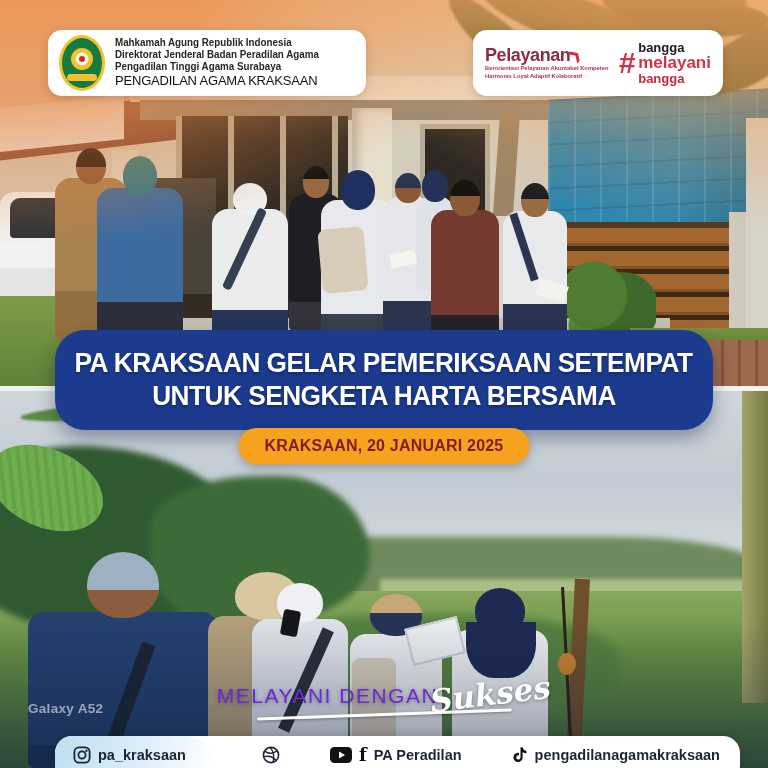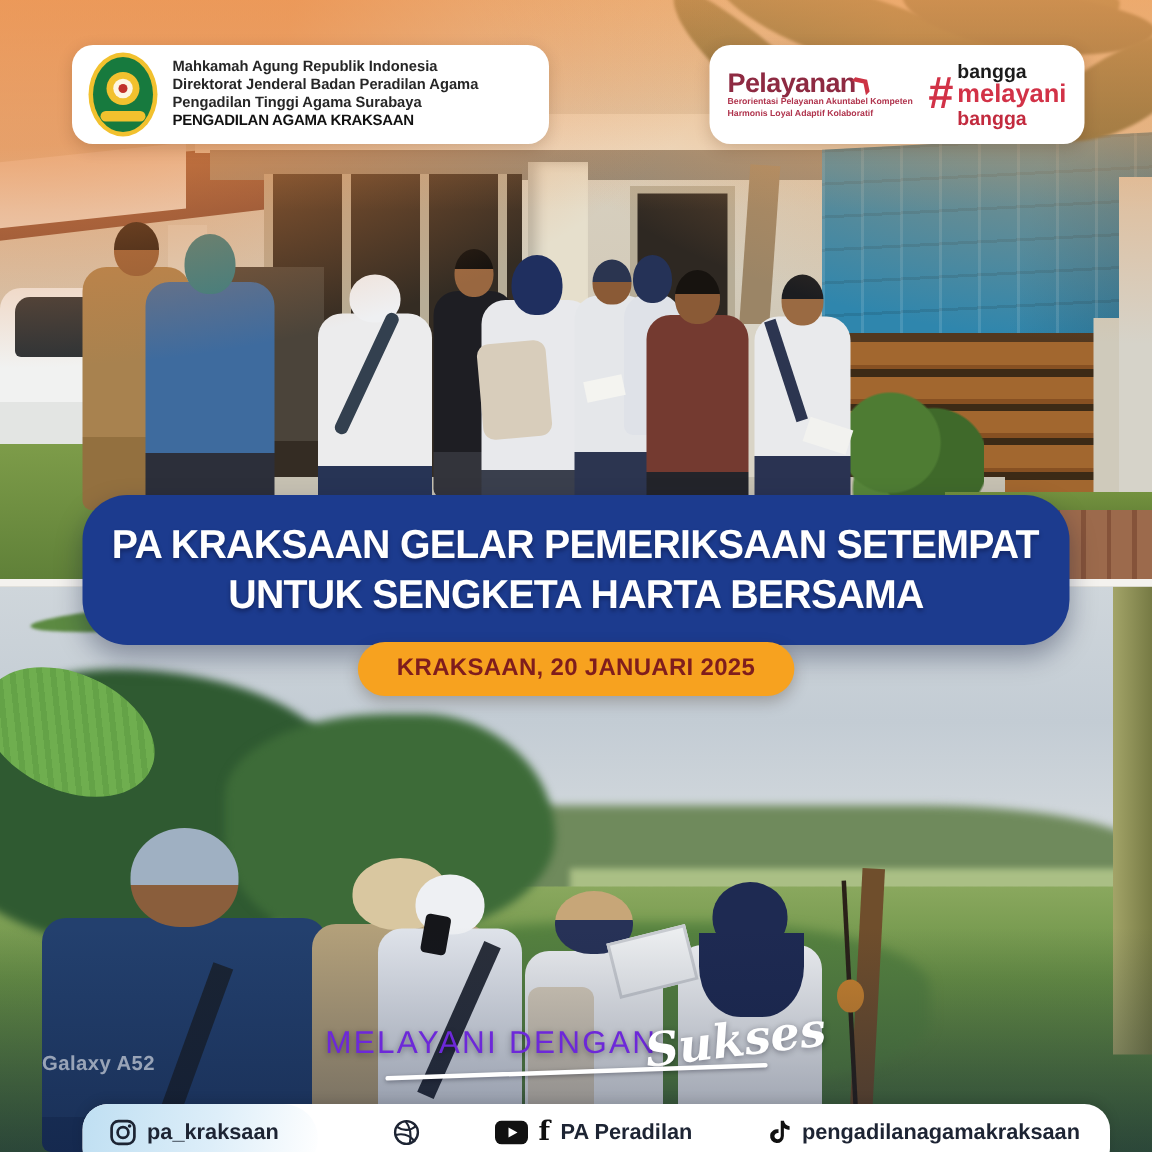--- a/index.html
+++ b/index.html
@@ -173,21 +173,21 @@
   .acc-bagb4{left:352px;top:267px;width:44px;height:86px;background:#d5cbb9;border-radius:8px;z-index:21;}
   .acc-clip{left:408px;top:231px;width:54px;height:38px;background:#edeff1;border:2px solid #c9ccd1;
     transform:rotate(-14deg);z-index:22;}
 
   
   .badge{position:absolute;background:#fff;border-radius:14px;z-index:6;
     box-shadow:0 3px 10px rgba(60,30,0,.18);display:flex;align-items:center;}
   .badge-left{left:48px;top:30px;width:318px;height:66px;padding:6px 10px;gap:9px;}
   .court-lines{display:flex;flex-direction:column;justify-content:center;line-height:1.22;}
   .court-line{font-size:10px;font-weight:700;color:#262626;white-space:nowrap;transform:scaleX(.98);transform-origin:left;}
-  .court-office{font-size:10px;font-weight:700;color:#111;letter-spacing:-.2px;white-space:nowrap;}
+  .court-office{font-size:13px;font-weight:400;color:#111;letter-spacing:-.2px;white-space:nowrap;}
   .badge-right{left:473px;top:30px;width:250px;height:66px;padding:6px 12px;gap:10px;justify-content:center;}
   .berakhlak{display:flex;flex-direction:column;line-height:1.1;}
   .ber-title{font-size:18px;font-weight:700;color:#8e2a42;letter-spacing:-.4px;white-space:nowrap;}
   .ber-arrow{display:inline-block;color:#cc3344;transform:rotate(-45deg) translateY(-2px);
     font-size:13px;font-weight:700;margin-left:1px;}
   .ber-sub{font-size:5.8px;color:#b0344d;font-weight:700;line-height:1.3;white-space:nowrap;}
   .bangga{display:flex;align-items:center;gap:3px;}
   .bangga-hash{font-size:30px;font-weight:700;font-style:italic;color:#d23247;line-height:1;}
   .bangga-col{display:flex;flex-direction:column;line-height:1.02;}
   .bg1{font-size:13px;font-weight:700;color:#1b1b1b;}

